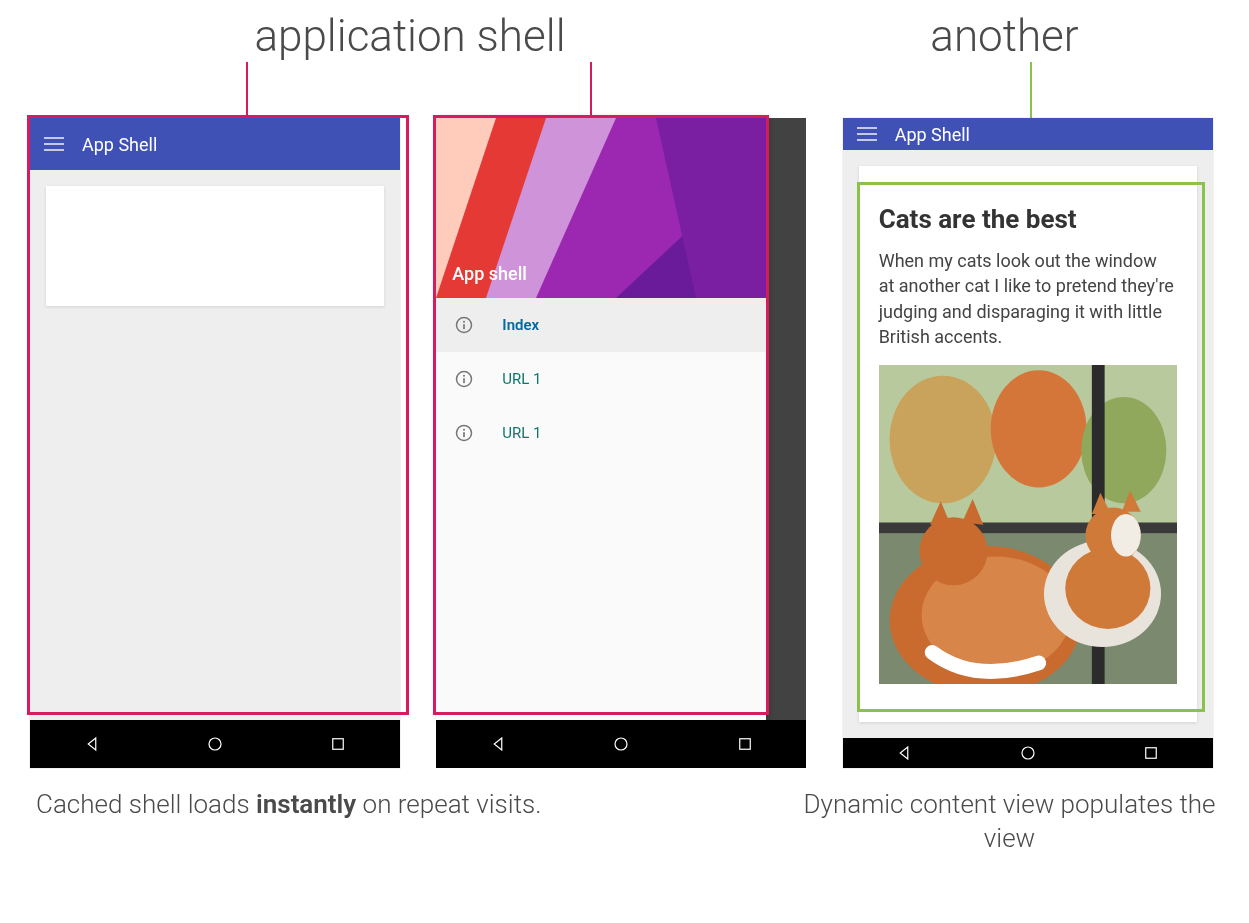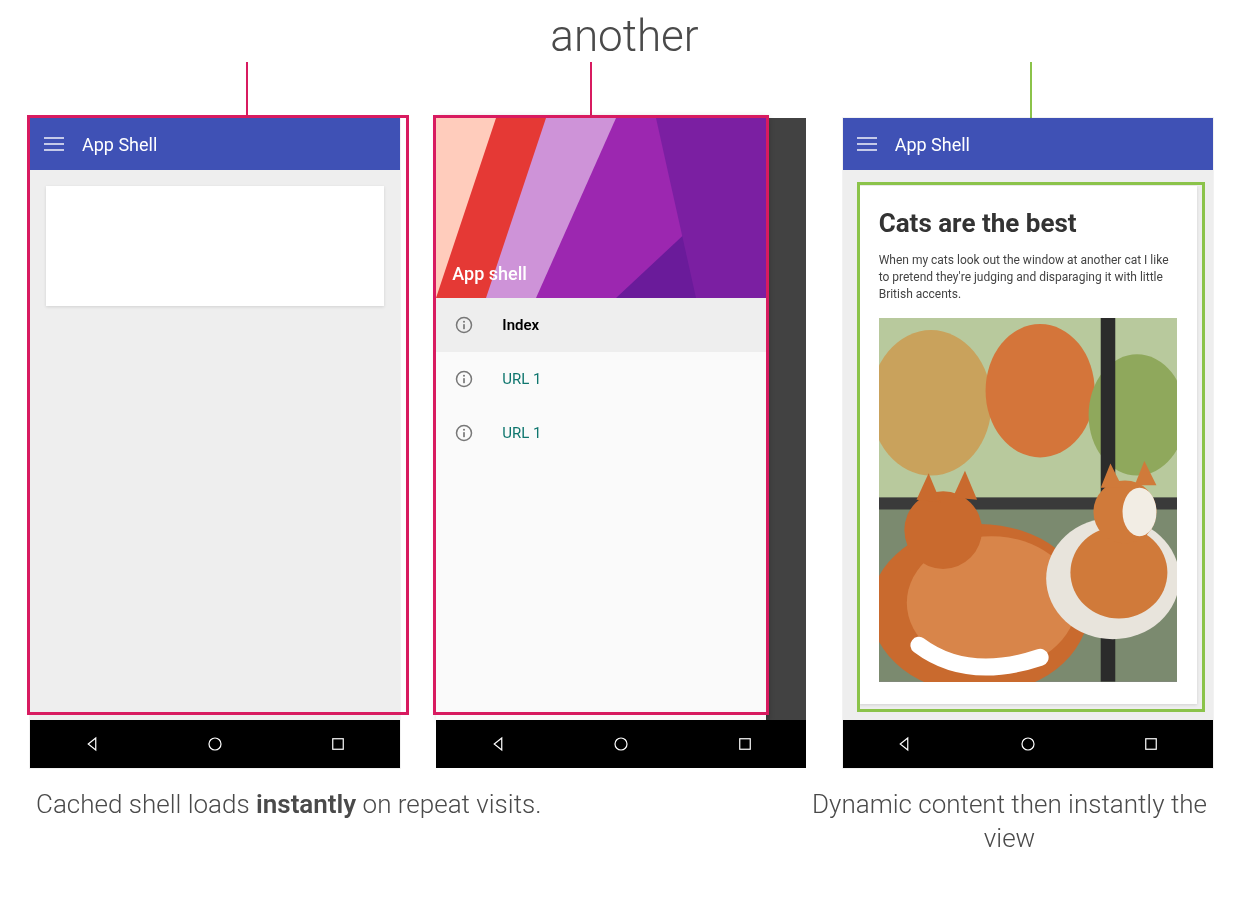--- a/index.html
+++ b/index.html
@@ -170,45 +170,45 @@
     display: flex;
     align-items: center;
     height: 54px;
     padding: 0 18px;
     color: #0f766e;
     font-size: 15px;
   }
   .drawer-item.active {
     background: #eeeeee;
     font-weight: 600;
-    color: #000000;
+    color: #0369a1;
   }
   .drawer-item .info-icon {
     margin-right: 28px;
     color: #777;
   }
 
   
   .content-card {
     background: #fff;
     margin: 16px;
-    padding: 22px 20px;
+    padding: 38px 20px;
     box-shadow: 0 1px 3px rgba(0,0,0,.12);
     flex: 1;
     display: flex;
     flex-direction: column;
   }
   .content-title {
     font-size: 26px;
     font-weight: 700;
     color: #333;
     margin-bottom: 14px;
   }
   .content-body {
-    font-size: 12px;
+    font-size: 18px;
     line-height: 1.4;
     color: #444;
     margin-bottom: 16px;
   }
   .content-image {
     background: #888;
     flex: 1;
     position: relative;
     overflow: hidden;
   }
@@ -226,20 +226,21 @@
   .caption-left { flex: 0 0 770px; padding-left: 6px; }
   .caption-right { flex: 1; text-align: center; padding-top: -10px;}
   .caption strong { font-weight: 600; }
 
   svg { display: block; }
 </style>
 </head>
 <body>
 
 <div class="top-labels">
+  <div class="top-label label-shell">application shell</div>
   <div class="top-label label-content">another</div>
 </div>
 
 <div class="connector-row">
   <div class="connector pink" style="left:216px"></div>
   <div class="connector pink" style="left:560px"></div>
   <div class="connector green" style="left:1000px"></div>
 </div>
 
 <div class="phones-row">
@@ -383,14 +384,14 @@
       </div>
     </div>
   </div>
 
 </div>
 
 <div class="captions-row">
   <div class="caption caption-left">
     <span>Cached shell loads </span><strong>instantly</strong><span> on repeat visits.</span>
   </div>
-  <div class="caption caption-right">Dynamic content then instantly the view</div>
+  <div class="caption caption-right">Dynamic content view populates the view</div>
 </div>
 
 </body></html>

